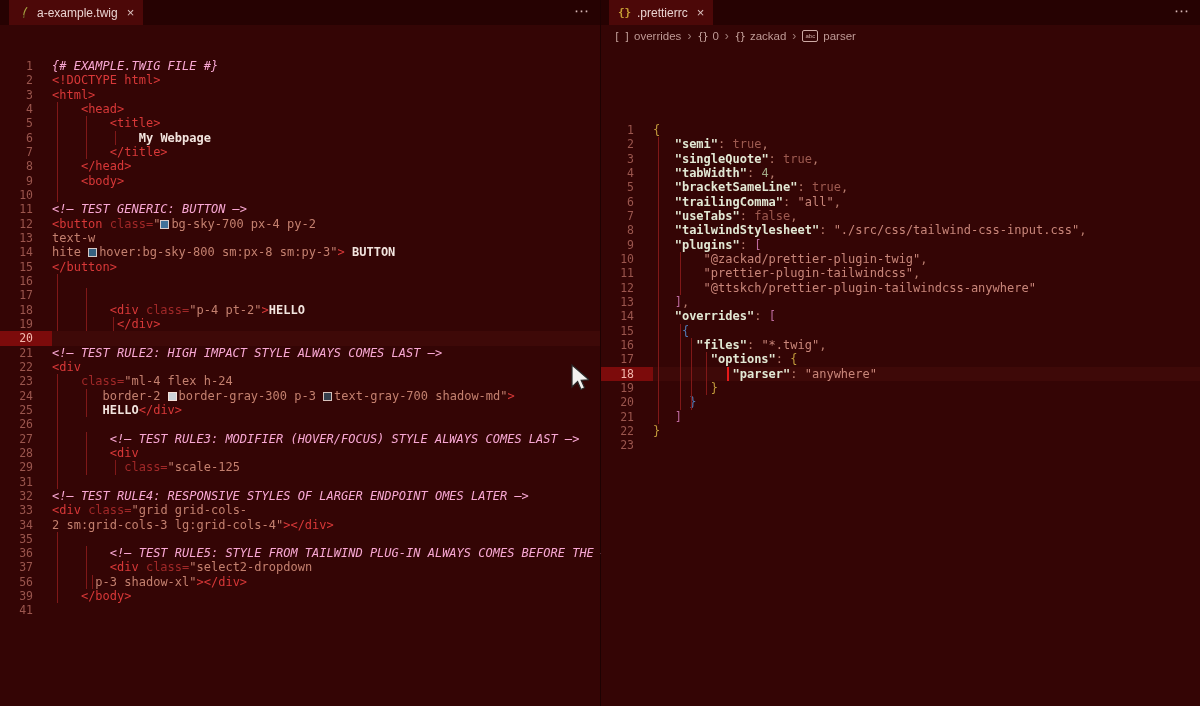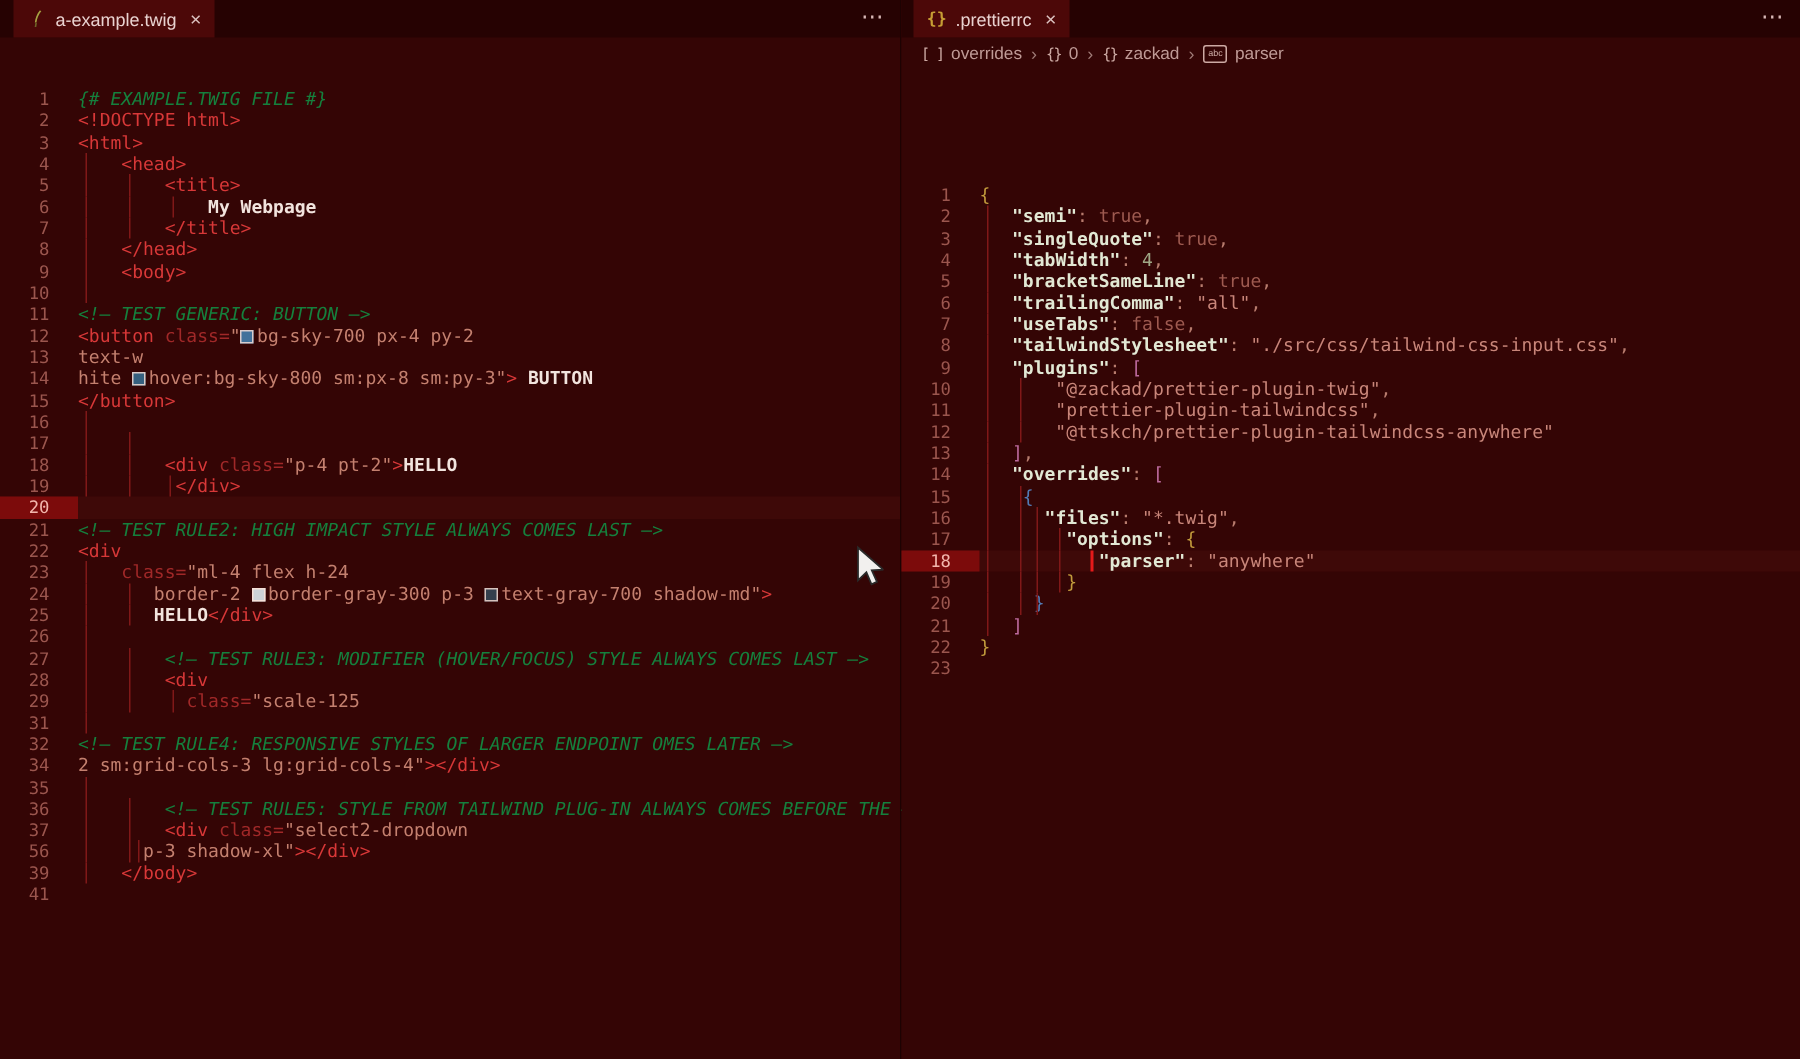--- a/index.html
+++ b/index.html
@@ -26,21 +26,21 @@
        font-size:11.5px;user-select:none;}
   .line.cur{background:rgba(235,80,70,0.06);}
   .line.cur .gut{background:#7c0b0b;color:#f2b6ac;}
   .cc{position:relative;white-space:pre;flex:1;}
   .guide{position:absolute;top:0;bottom:0;width:1px;background:#801818;}
   .caret{position:absolute;top:0;bottom:0;width:2px;background:#e61a1a;}
   .tag{color:#d83838;}
   .attr{color:#a02828;}
   .str{color:#c4806f;}
   .txt{color:#f2e4de;font-weight:bold;}
-  .cmt{color:#15803d;font-style:italic;}
+  .cmt{color:#f9a8d4;font-style:italic;}
   .key{color:#e2e8d4;font-weight:bold;}
   .val{color:#c9867a;}
   .kw{color:#9e5a50;}
   .num{color:#a0a886;}
   .pun{color:#b87c6e;}
   .b1{color:#c29b3c;}
   .b2{color:#bd6a9e;}
   .b3{color:#527bb5;}
   .sw{display:inline-block;width:9px;height:9px;margin:0 2px -1px 0;border:1px solid rgba(255,228,218,0.8);
       box-sizing:border-box;}
@@ -184,20 +184,24 @@
         </div>
         <div class="line">
           <div class="gut">31</div>
           <div class="cc"><div class="guide" style="left: 0.7ch;"></div></div>
         </div>
         <div class="line">
           <div class="gut">32</div>
           <div class="cc"><span class="cmt">&lt;!— TEST RULE4: RESPONSIVE STYLES OF LARGER ENDPOINT OMES LATER —&gt;</span></div>
         </div>
         <div class="line">
+          <div class="gut">33</div>
+          <div class="cc"><span class="tag">&lt;div </span><span class="attr">class=</span><span class="str">"grid grid-cols-</span></div>
+        </div>
+        <div class="line">
           <div class="gut">34</div>
           <div class="cc"><span class="str">2 sm:grid-cols-3 lg:grid-cols-4"</span><span class="tag">&gt;&lt;/div&gt;</span></div>
         </div>
         <div class="line">
           <div class="gut">35</div>
           <div class="cc"><div class="guide" style="left: 0.7ch;"></div></div>
         </div>
         <div class="line">
           <div class="gut">36</div>
           <div class="cc"><div class="guide" style="left: 0.7ch;"></div><div class="guide" style="left: 4.7ch;"></div><span>        </span><span class="cmt">&lt;!— TEST RULE5: STYLE FROM TAILWIND PLUG-IN ALWAYS COMES BEFORE THE —&gt;</span></div>

